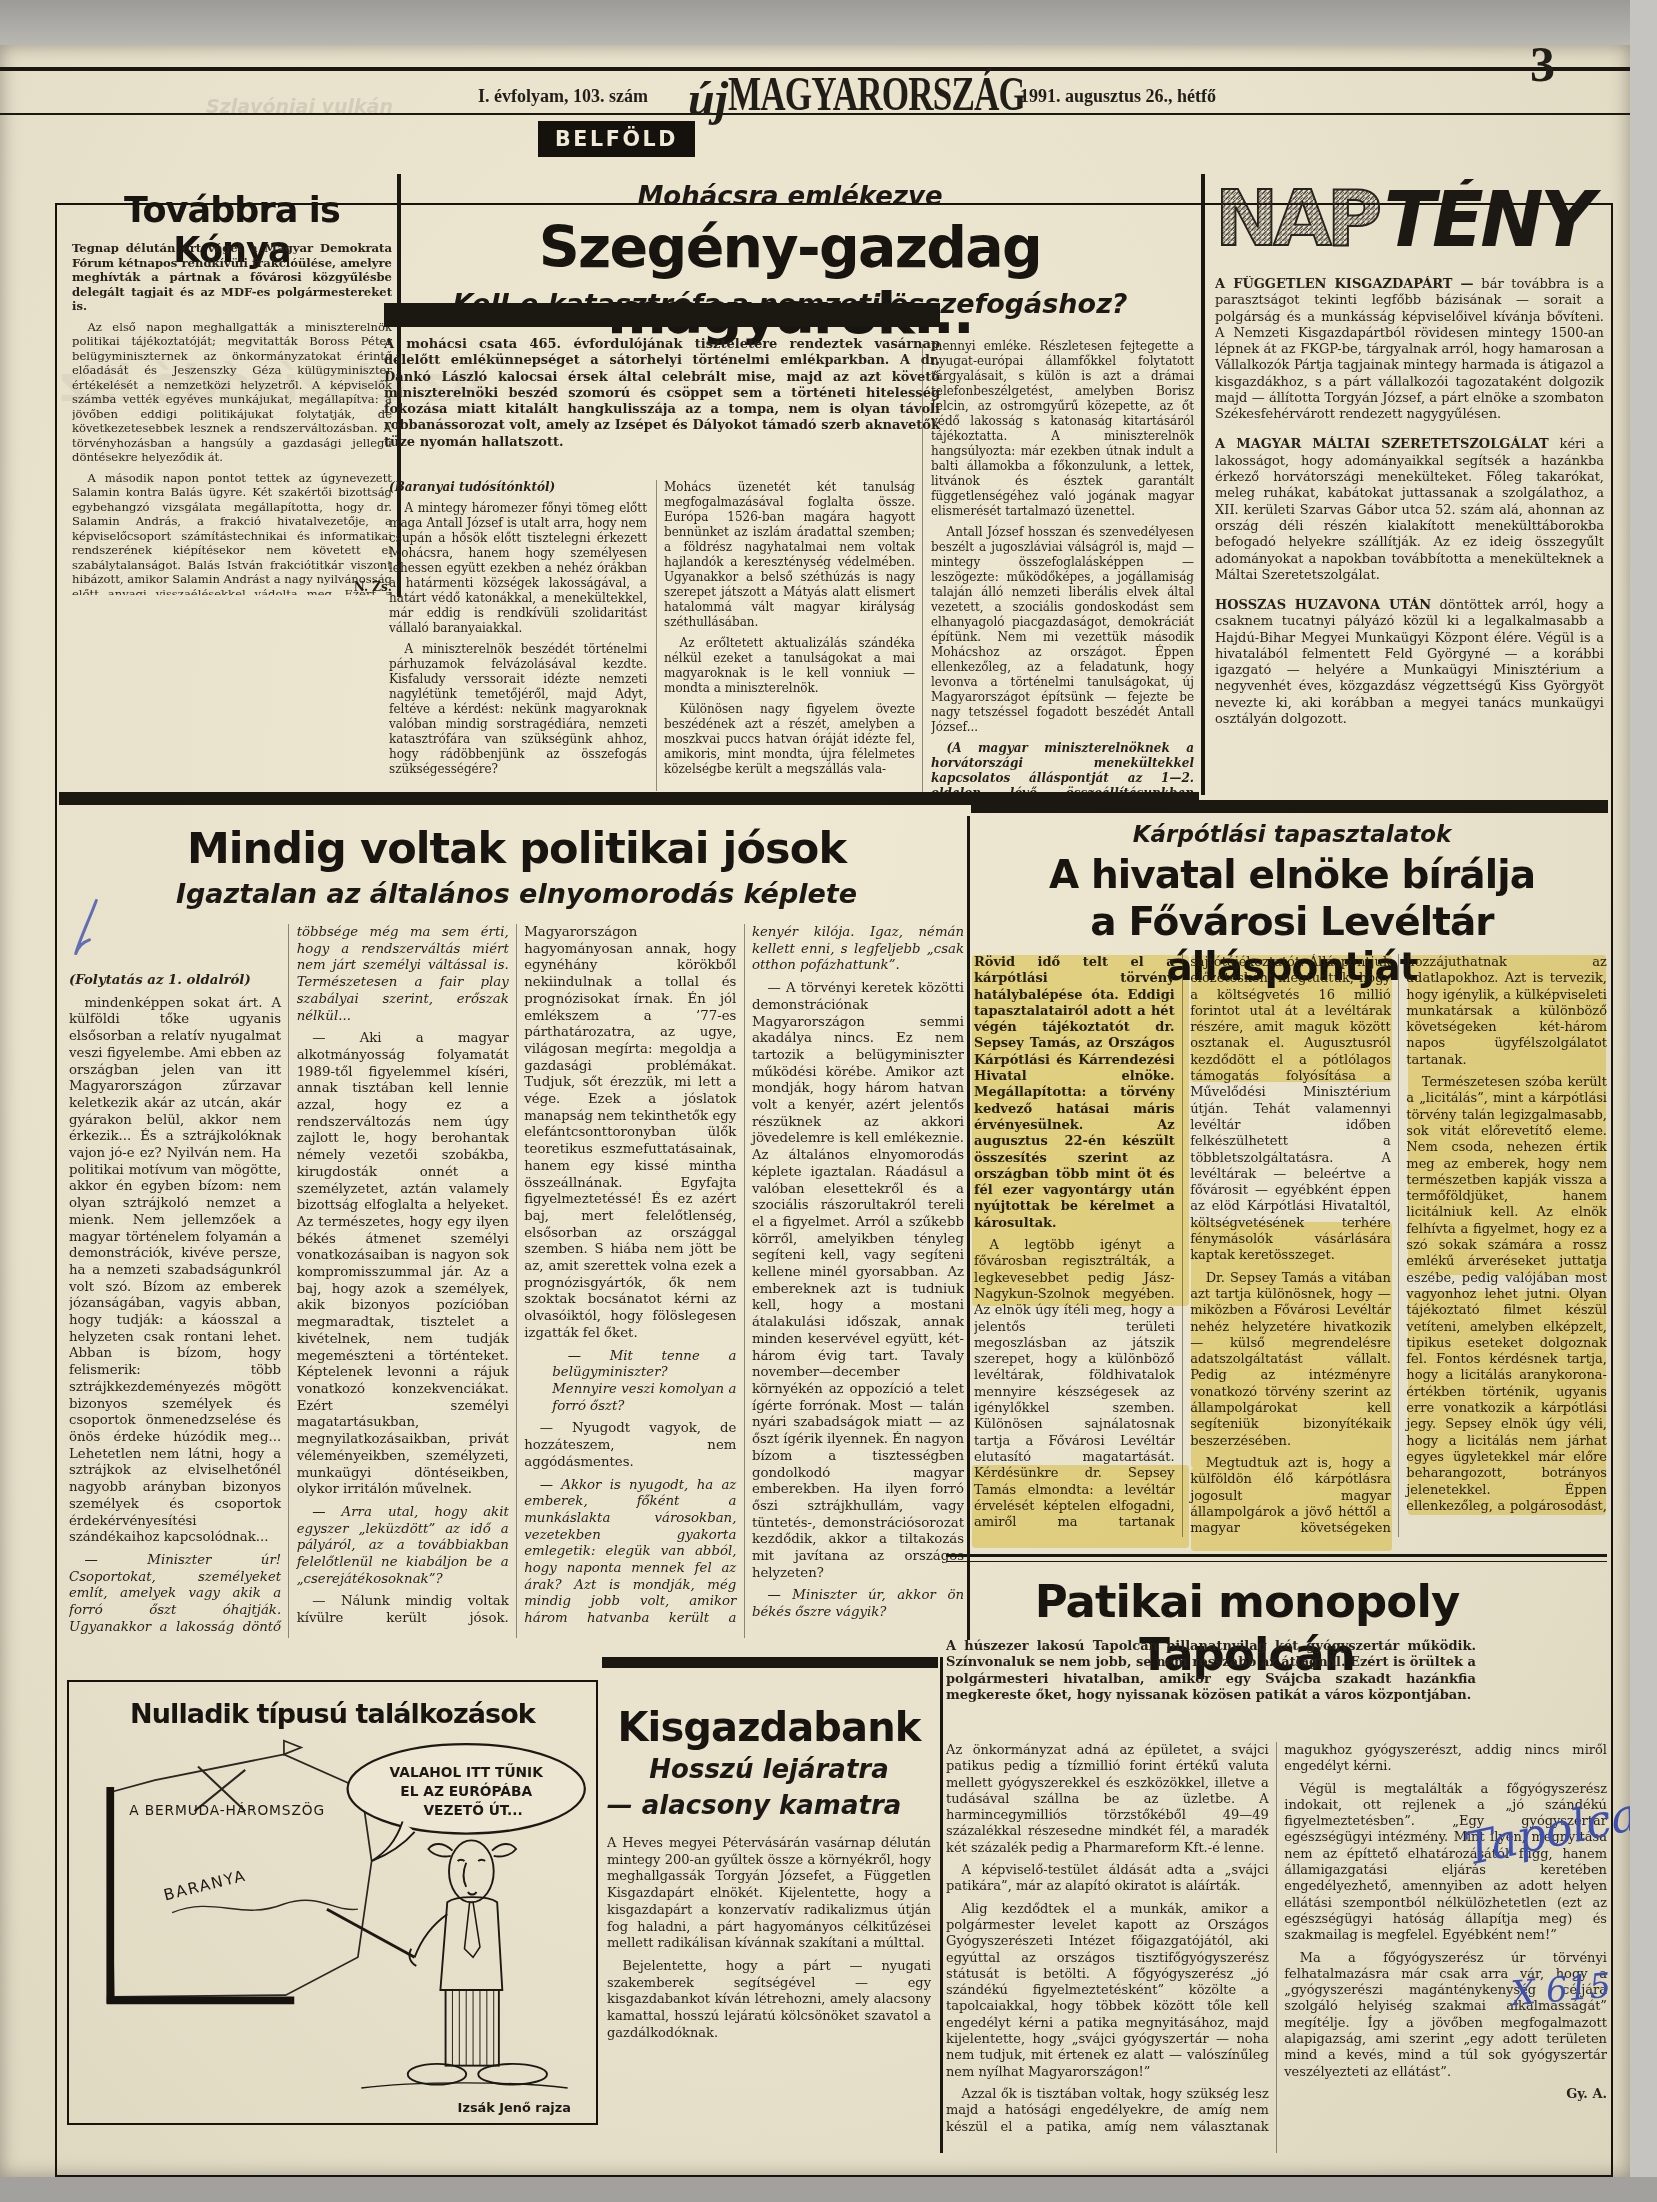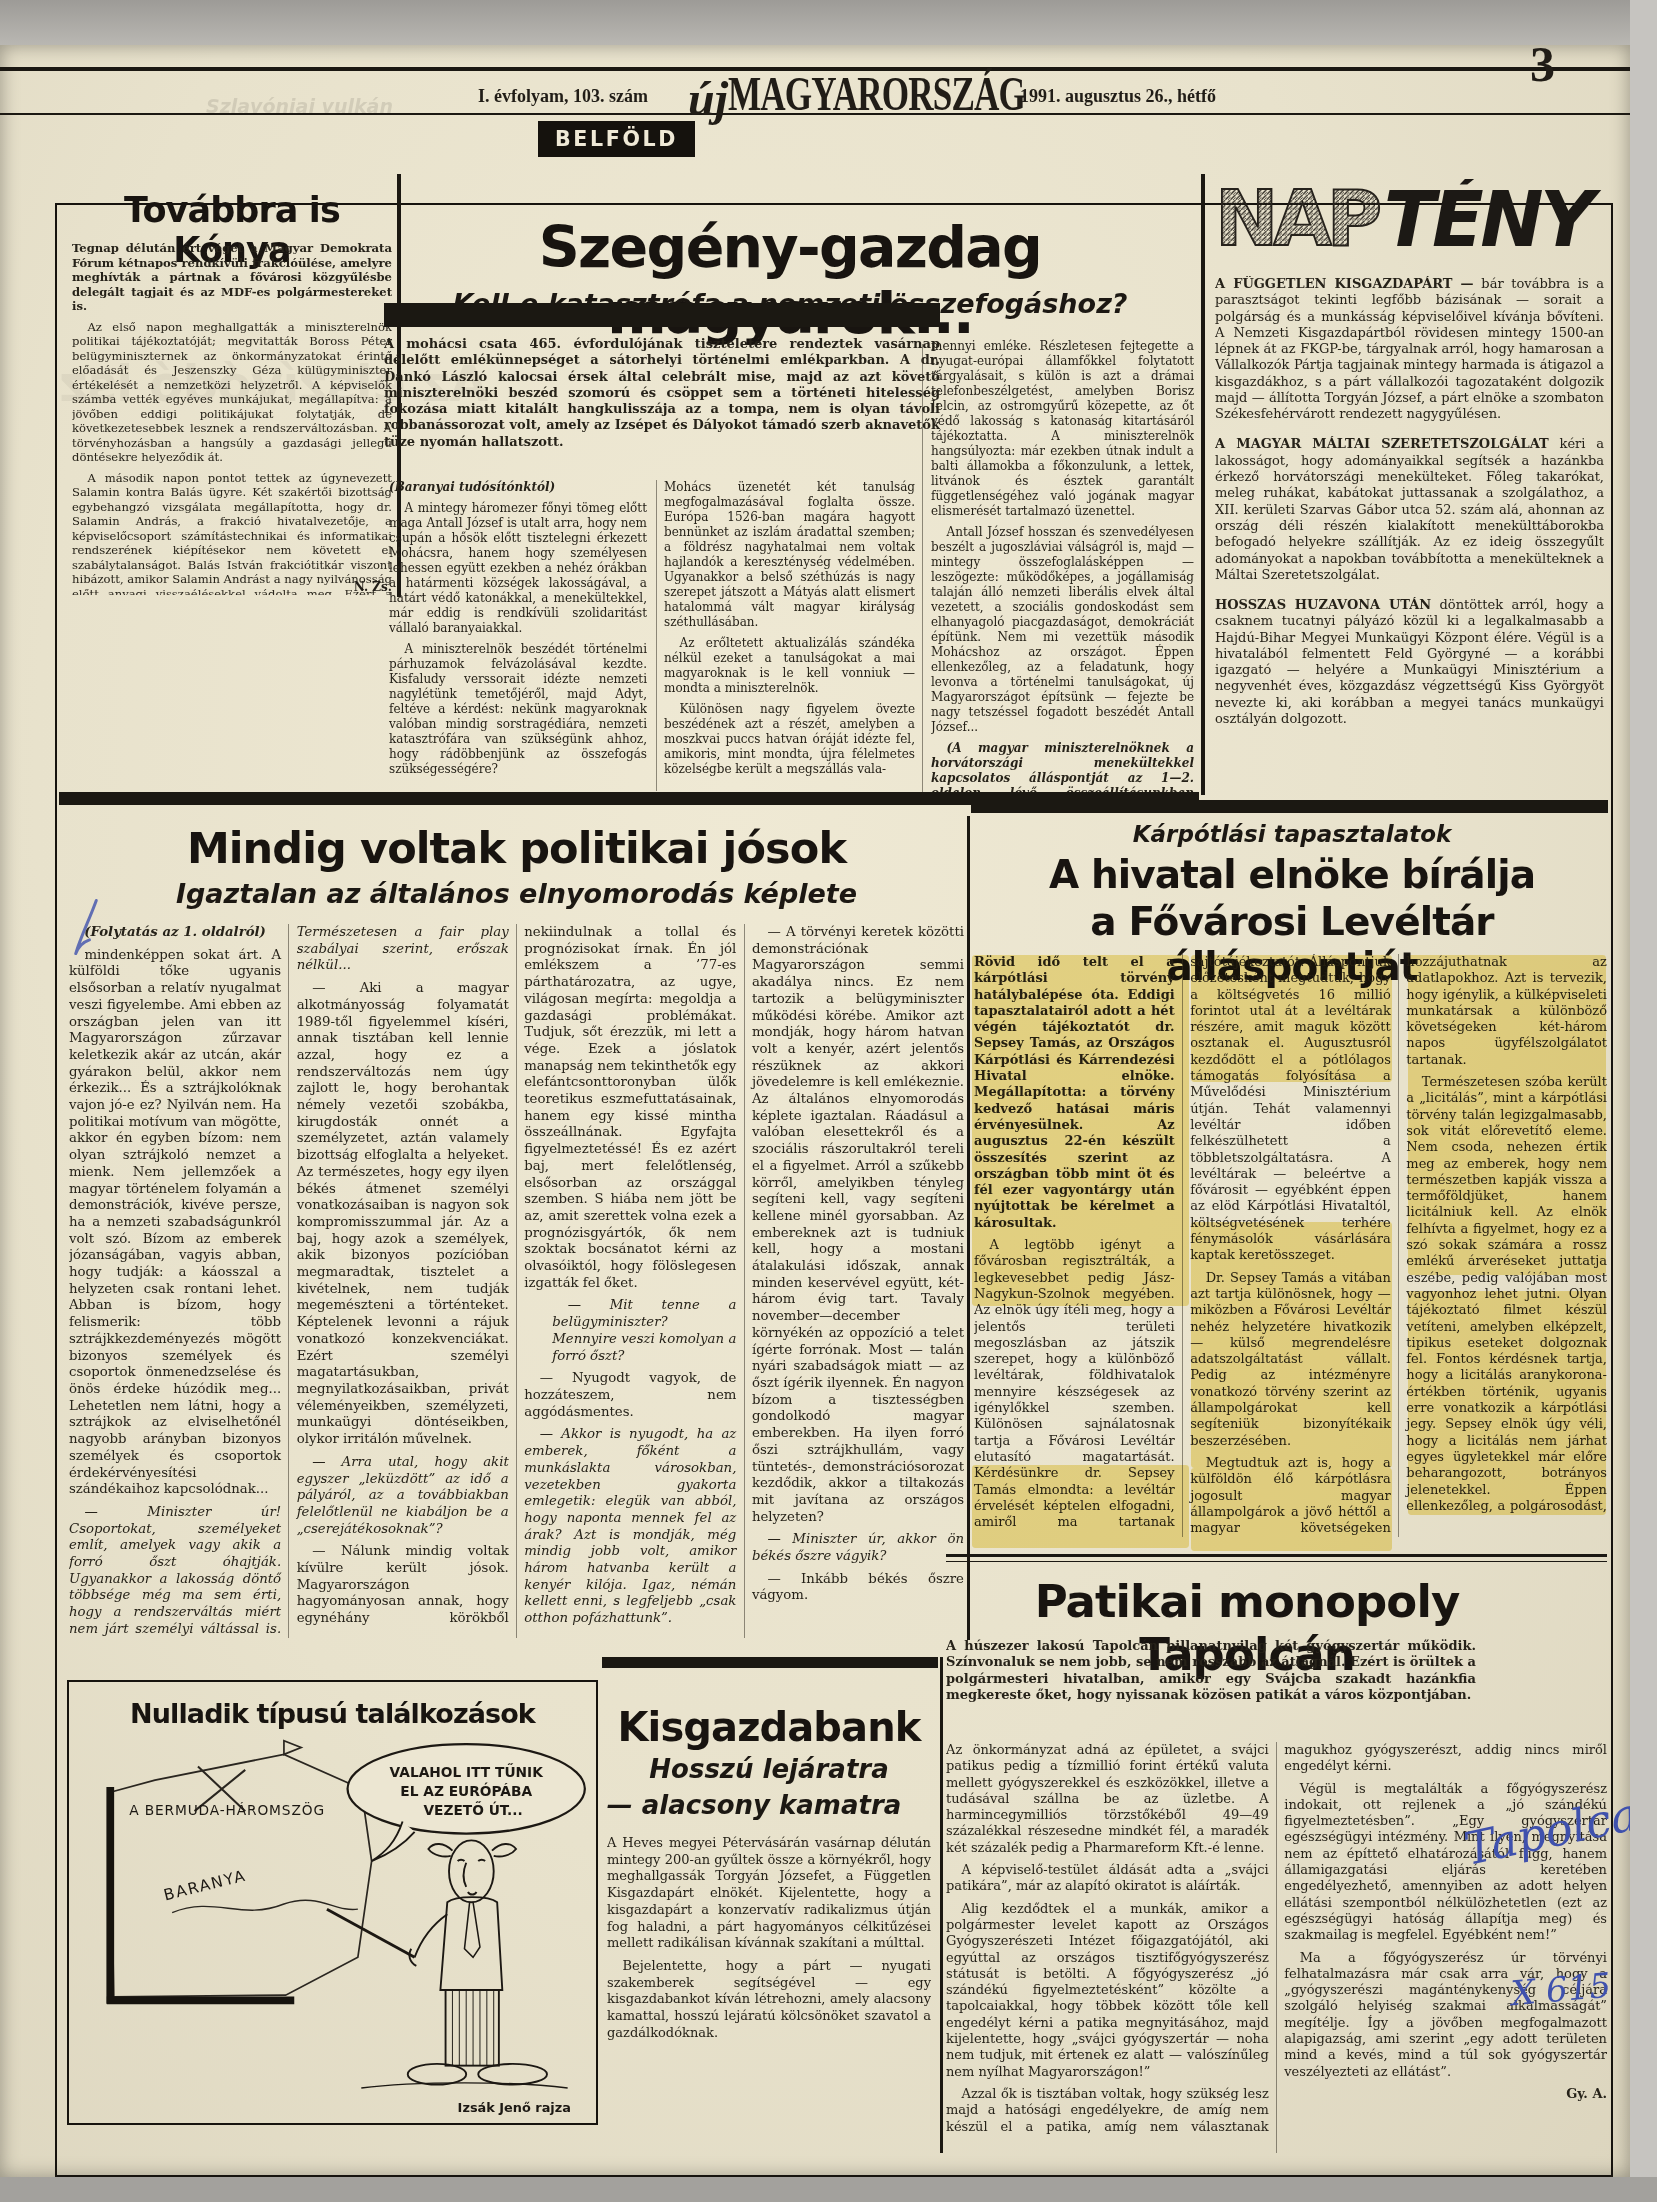--- a/index.html
+++ b/index.html
@@ -64,20 +64,21 @@
 
   <div class="abs hl centered" style="left:72px;top:145px;width:320px;font-size:35px;">Továbbra is Kónya</div>
   <div class="abs body-text" style="left:72px;top:196px;width:320px;height:354px;font-size:11.6px;line-height:14.5px;">
     <p class="lead-bold">Tegnap délután ért véget a Magyar Demokrata Fórum kétnapos rendkívüli frakcióülése, amelyre meghívták a pártnak a fővárosi közgyűlésbe delegált tagjait és az MDF-es polgármestereket is.</p>
     <p>Az első napon meghallgatták a miniszterelnök politikai tájékoztatóját; megvitatták Boross Péter belügyminiszternek az önkormányzatokat érintő előadását és Jeszenszky Géza külügyminiszter értékelését a nemzetközi helyzetről. A képviselők számba vették egyéves munkájukat, megállapítva: a jövőben eddigi politikájukat folytatják, de következetesebbek lesznek a rendszerváltozásban. A törvényhozásban a hangsúly a gazdasági jellegű döntésekre helyeződik át.</p>
     <p>A második napon pontot tettek az úgynevezett Salamin kontra Balás ügyre. Két szakértői bizottság egybehangzó vizsgálata megállapította, hogy dr. Salamin András, a frakció hivatalvezetője, a képviselőcsoport számítástechnikai és informatikai rendszerének kiépítésekor nem követett el szabálytalanságot. Balás István frakciótitkár viszont hibázott, amikor Salamin Andrást a nagy nyilvánosság előtt anyagi visszaélésekkel vádolta meg. Ezért a frakció titkos szavazással megfosztotta elnökségi tagságától és titkári megbízatásától. A frakció vezetését — különböző híresztelésekkel ellentétben — továbbra is Kónya Imre látja el.</p>
   </div>
   <div class="abs byline" style="left:72px;top:535px;width:320px;font-size:12px;">N. Zs.</div>
   <div class="vline" style="left:397px;top:129px;width:4.3px;height:423px;"></div>
 
+  <div class="abs kicker centered" style="left:384px;top:136px;width:812px;font-size:26px;">Mohácsra emlékezve</div>
   <div class="abs hl centered" style="left:384px;top:169px;width:812px;font-size:57px;letter-spacing:-1.7px;">Szegény-gazdag magyarok...</div>
   <div class="abs kicker centered" style="left:384px;top:243px;width:812px;font-size:27px;">Kell-e katasztrófa a nemzeti összefogáshoz?</div>
   <div class="hline" style="left:384px;top:255px;width:556px;height:24px;top:258px;"></div>
   <div class="abs body-text" style="left:384px;top:291px;width:556px;height:131px;font-size:13px;line-height:16.3px;font-weight:bold;">A mohácsi csata 465. évfordulójának tiszteletére rendeztek vasárnap délelőtt emlékünnepséget a sátorhelyi történelmi emlékparkban. A dr. Dankó László kalocsai érsek által celebrált mise, majd az azt követő miniszterelnöki beszéd szomorú és csöppet sem a történeti hitelesség fokozása miatt kitalált hangkulisszája az a tompa, nem is olyan távoli robbanássorozat volt, amely az Izsépet és Dályokot támadó szerb aknavetők tüze nyomán hallatszott.</div>
 
   <div class="abs body-text" style="left:389px;top:435px;width:258px;height:315px;font-size:12px;line-height:15px;">
     <p class="note-it">(Baranyai tudósítónktól)</p>
     <p>A mintegy háromezer főnyi tömeg előtt maga Antall József is utalt arra, hogy nem csupán a hősök előtt tisztelegni érkezett Mohácsra, hanem hogy személyesen lehessen együtt ezekben a nehéz órákban a határmenti községek lakosságával, a határt védő katonákkal, a menekültekkel, már eddig is rendkívüli szolidaritást vállaló baranyaiakkal.</p>
     <p>A miniszterelnök beszédét történelmi párhuzamok felvázolásával kezdte. Kisfaludy verssorait idézte nemzeti nagylétünk temetőjéről, majd Adyt, feltéve a kérdést: nekünk magyaroknak valóban mindig sorstragédiára, nemzeti katasztrófára van szükségünk ahhoz, hogy rádöbbenjünk az összefogás szükségességére?</p>
   </div>
@@ -116,21 +117,21 @@
   <div class="hline" style="left:59px;top:747px;width:1140px;height:13px;"></div>
   <div class="hline" style="left:971px;top:755px;width:637px;height:13px;"></div>
 
   <div class="abs hl centered" style="left:69px;top:778px;width:895px;font-size:43px;">Mindig voltak politikai jósok</div>
   <div class="abs kicker centered" style="left:69px;top:833px;width:895px;font-size:27px;">Igaztalan az általános elnyomorodás képlete</div>
 
   <svg class="abs" style="left:67px;top:852px;" width="38" height="60" viewBox="0 0 44 70">
     <path d="M34,4 C26,26 16,46 10,66 M10,66 C14,56 20,52 26,50" stroke="#3f51ad" stroke-width="3.5" fill="none" stroke-linecap="round" opacity=".8"></path>
   </svg>
   <div class="abs body-text cols" style="left:69px;top:879px;width:895px;height:714px;font-size:13.3px;line-height:16.7px;column-count:4;">
-    <p class="note-it" style="text-align:center;">(Folytatás az 1. oldalról)</p>
+    <p class="note-it" style="text-align:left;margin-top:48px;">(Folytatás az 1. oldalról)</p>
     <p>mindenképpen sokat árt. A külföldi tőke ugyanis elsősorban a relatív nyugalmat veszi figyelembe. Ami ebben az országban jelen van itt Magyarországon zűrzavar keletkezik akár az utcán, akár gyárakon belül, akkor nem érkezik... És a sztrájkolóknak vajon jó-e ez? Nyilván nem. Ha politikai motívum van mögötte, akkor én egyben bízom: nem olyan sztrájkoló nemzet a mienk. Nem jellemzőek a magyar történelem folyamán a demonstrációk, kivéve persze, ha a nemzeti szabadságunkról volt szó. Bízom az emberek józanságában, vagyis abban, hogy tudják: a káosszal a helyzeten csak rontani lehet. Abban is bízom, hogy felismerik: több sztrájkkezdeményezés mögött bizonyos személyek és csoportok önmenedzselése és önös érdeke húzódik meg... Lehetetlen nem látni, hogy a sztrájkok az elviselhetőnél nagyobb arányban bizonyos személyek és csoportok érdekérvényesítési szándékaihoz kapcsolódnak...</p>
     <p style="font-style:italic;">— Miniszter úr! Csoportokat, személyeket említ, amelyek vagy akik a forró őszt óhajtják. Ugyanakkor a lakosság döntő többsége még ma sem érti, hogy a rendszerváltás miért nem járt személyi váltással is. Természetesen a fair play szabályai szerint, erőszak nélkül...</p>
     <p>— Aki a magyar alkotmányosság folyamatát 1989-től figyelemmel kíséri, annak tisztában kell lennie azzal, hogy ez a rendszerváltozás nem úgy zajlott le, hogy berohantak némely vezetői szobákba, kirugdosták onnét a személyzetet, aztán valamely bizottság elfoglalta a helyeket. Az természetes, hogy egy ilyen békés átmenet személyi vonatkozásaiban is nagyon sok kompromisszummal jár. Az a baj, hogy azok a személyek, akik bizonyos pozícióban megmaradtak, tisztelet a kivételnek, nem tudják megemészteni a történteket. Képtelenek levonni a rájuk vonatkozó konzekvenciákat. Ezért személyi magatartásukban, megnyilatkozásaikban, privát véleményeikben, személyzeti, munkaügyi döntéseikben, olykor irritálón művelnek.</p>
     <p style="font-style:italic;">— Arra utal, hogy akit egyszer „leküzdött” az idő a pályáról, az a továbbiakban felelőtlenül ne kiabáljon be a „cserejátékosoknak”?</p>
     <p>— Nálunk mindig voltak kívülre került jósok. Magyarországon hagyományosan annak, hogy egynéhány körökből nekiindulnak a tollal és prognózisokat írnak. Én jól emlékszem a ’77-es párthatározatra, az ugye, világosan megírta: megoldja a gazdasági problémákat. Tudjuk, sőt érezzük, mi lett a vége. Ezek a jóslatok manapság nem tekinthetők egy elefántcsonttoronyban ülők teoretikus eszmefuttatásainak, hanem egy kissé mintha összeállnának. Egyfajta figyelmeztetéssé! És ez azért baj, mert felelőtlenség, elsősorban az országgal szemben. S hiába nem jött be az, amit szerettek volna ezek a prognózisgyártók, ők nem szoktak bocsánatot kérni az olvasóiktól, hogy fölöslegesen izgatták fel őket.</p>
     <p style="font-style:italic;margin-left:28px;">— Mit tenne a belügyminiszter? Mennyire veszi komolyan a forró őszt?</p>
     <p>— Nyugodt vagyok, de hozzáteszem, nem aggódásmentes.</p>
     <p style="font-style:italic;">— Akkor is nyugodt, ha az emberek, főként a munkáslakta városokban, vezetekben gyakorta emlegetik: elegük van abból, hogy naponta mennek fel az árak? Azt is mondják, még mindig jobb volt, amikor három hatvanba került a kenyér kilója. Igaz, némán kellett enni, s legfeljebb „csak otthon pofázhattunk”.</p>
     <p>— A törvényi keretek közötti demonstrációnak Magyarországon semmi akadálya nincs. Ez nem tartozik a belügyminiszter működési körébe. Amikor azt mondják, hogy három hatvan volt a kenyér, azért jelentős részüknek az akkori jövedelemre is kell emlékeznie. Az általános elnyomorodás képlete igaztalan. Ráadásul a valóban elesettekről és a szociális rászorultakról tereli el a figyelmet. Arról a szűkebb körről, amelyikben tényleg segíteni kell, vagy segíteni kellene minél gyorsabban. Az embereknek azt is tudniuk kell, hogy a mostani átalakulási időszak, annak minden keservével együtt, két-három évig tart. Tavaly november—december környékén az oppozíció a telet ígérte forrónak. Most — talán nyári szabadságok miatt — az őszt ígérik ilyennek. Én nagyon bízom a tisztességben gondolkodó magyar emberekben. Ha ilyen forró őszi sztrájkhullám, vagy tüntetés-, demonstrációsorozat kezdődik, akkor a tiltakozás mit javítana az országos helyzeten?</p>
     <p style="font-style:italic;">— Miniszter úr, akkor ön békés őszre vágyik?</p>

